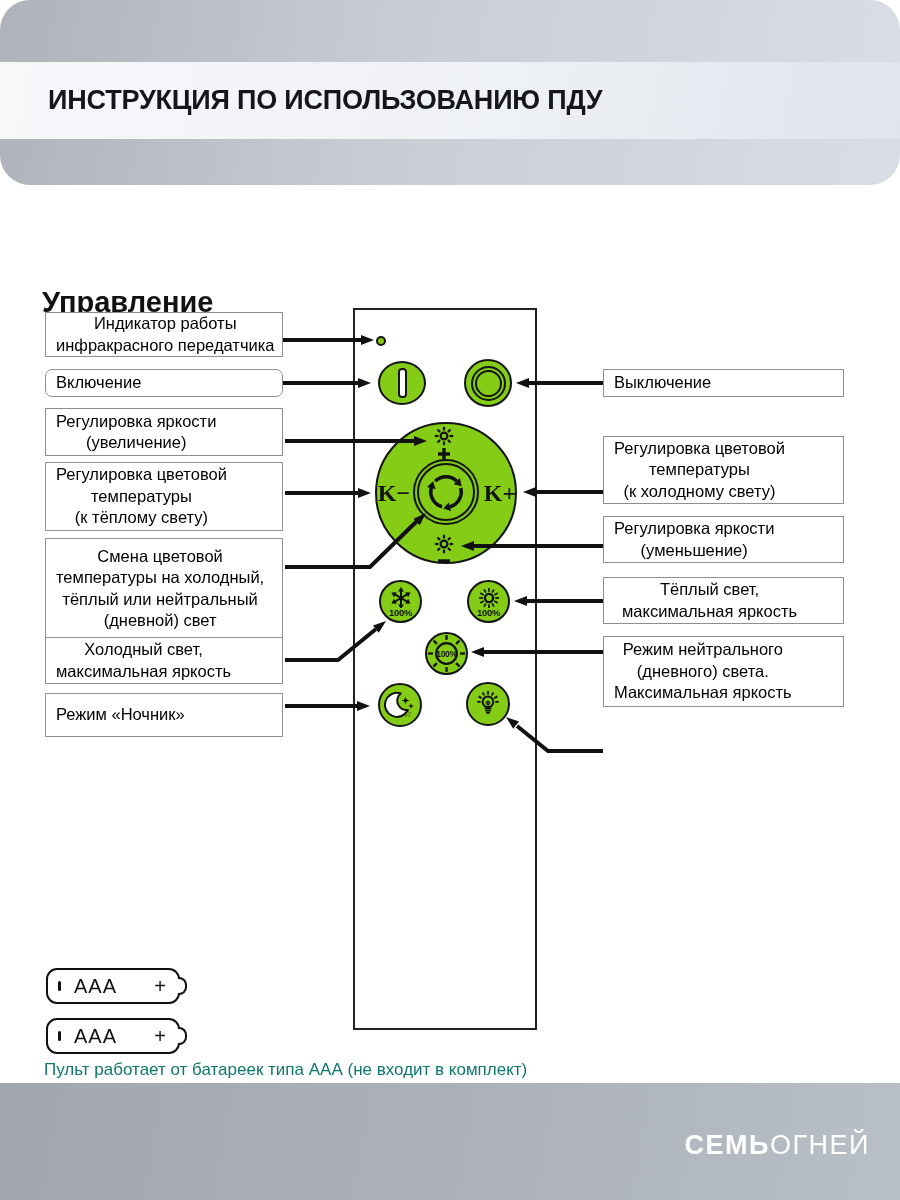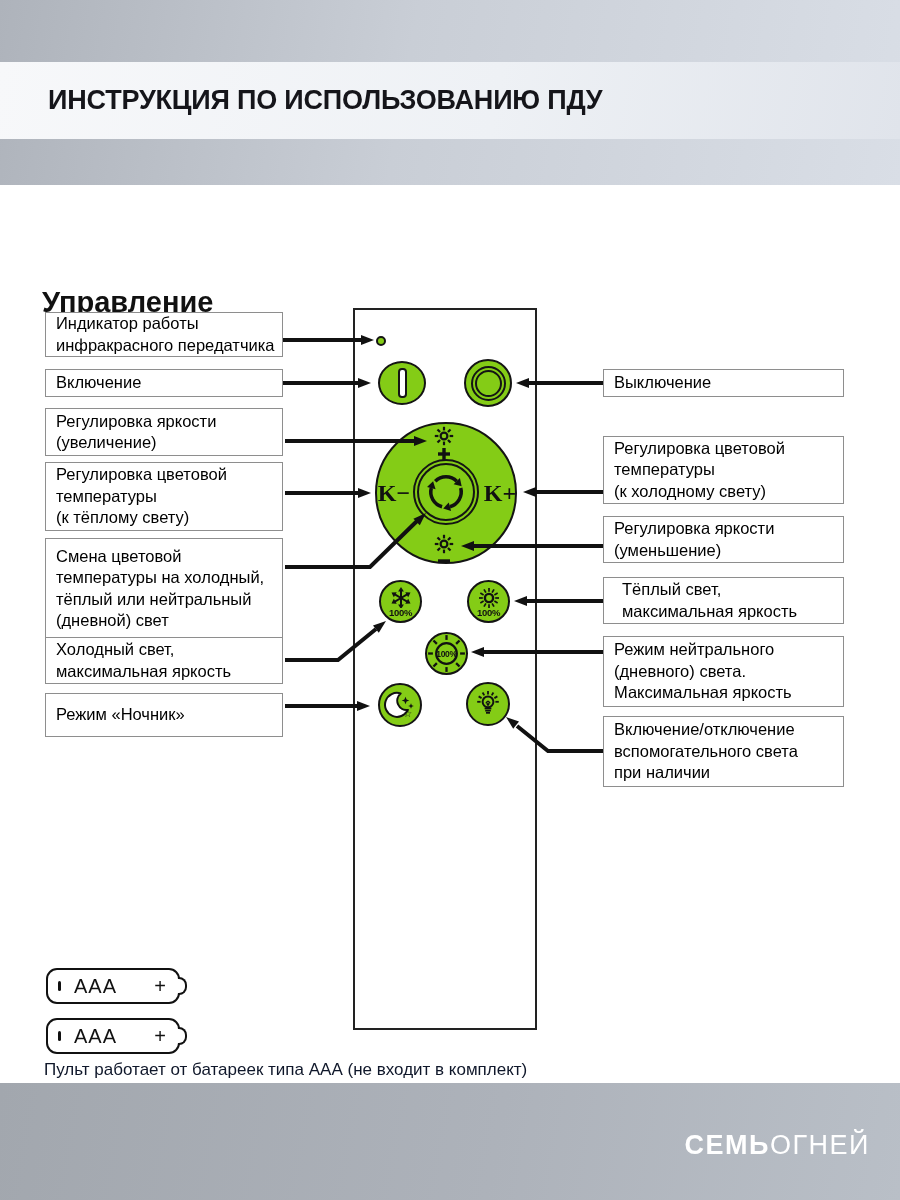--- a/index.html
+++ b/index.html
@@ -1,30 +1,30 @@
 <!DOCTYPE html>
 <html lang="ru"><head>
 <meta charset="utf-8">
 <style>
   html,body{margin:0;padding:0;background:#ffffff;}
   .page{position:relative;width:900px;height:1200px;background:#ffffff;overflow:hidden;
         font-family:"Liberation Sans",sans-serif;color:#000;}
   
   .hdr{position:absolute;left:0;top:0;width:900px;height:185px;
-       background:linear-gradient(100deg,#aeb3bb 0%,#c9ced6 45%,#d9dee6 100%);}
+       background:linear-gradient(100deg,#aeb3bb 0%,#c9ced6 45%,#d9dee6 100%);border-radius:30px;}
   .hdr-band{position:absolute;left:0;top:62px;width:900px;height:77px;
        background:linear-gradient(100deg,#f7f8fa 0%,#eef1f5 55%,#e0e4eb 100%);
        display:flex;align-items:center;}
   .hdr-title{margin-left:48px;font-size:27px;font-weight:700;letter-spacing:-0.2px;color:#15151a;}
   
   .section-title{position:absolute;left:42px;top:266px;font-size:29px;font-weight:700;color:#111;margin-top:20px;}
   
   .box{position:absolute;background:#fff;border:1.5px solid #8e8e8e;box-sizing:border-box;
        display:flex;align-items:center;padding:0 6px 0 10px;font-size:16.5px;line-height:21.5px;
-       white-space:pre-line;color:#000;}
+       white-space:pre-line;color:#000;text-align:center;}
   .lbox{left:45px;width:238px;}
   .rbox{left:603px;width:241px;}
   
   .remote{position:absolute;left:353px;top:308px;width:184px;height:722px;box-sizing:border-box;
           border:2.5px solid #222;background:#fff;}
   .circ{position:absolute;box-sizing:border-box;border:2px solid #141414;border-radius:50%;background:#84cc16;}
   .btn-label{font-size:9.5px;font-weight:700;letter-spacing:-0.3px;color:#111;line-height:9px;}
   .kbtn{position:absolute;width:46px;text-align:center;font-family:"Liberation Serif",serif;
         font-weight:700;font-size:24px;color:#111;line-height:26px;}
   .icon-btn{display:flex;flex-direction:column;align-items:center;justify-content:center;}
@@ -32,21 +32,21 @@
   .arrows{position:absolute;left:0;top:0;pointer-events:none;}
   
   .battery{position:absolute;left:46px;width:134px;height:36px;box-sizing:border-box;
            border:2.5px solid #111;border-radius:11px;background:#fff;
            display:flex;align-items:center;}
   .bat-tick{width:3px;height:10px;background:#111;border-radius:1.5px;margin-left:10px;}
   .bat-label{font-size:20px;margin-left:13px;letter-spacing:1px;color:#111;}
   .bat-plus{font-size:20px;margin-left:auto;margin-right:12px;color:#111;}
   .bat-nub{position:absolute;right:-9px;top:7px;width:9px;height:18px;box-sizing:border-box;
            border:2.5px solid #111;border-left:none;border-radius:0 8px 8px 0;background:#fff;}
-  .bat-note{position:absolute;left:44px;top:1060px;font-size:17px;color:#0f172a;}
+  .bat-note{position:absolute;left:44px;top:1060px;font-size:17px;color:#0f766e;}
   
   .ftr{position:absolute;left:0;top:1083px;width:900px;height:117px;
        background:linear-gradient(100deg,#a2a7ae 0%,#adb2ba 55%,#b9bfc7 100%);}
   .brand{position:absolute;right:30px;top:47px;font-size:27px;color:#fff;letter-spacing:1.5px;}
   .brand b{font-weight:700;}
   .brand span{font-weight:400;}
 </style>
 </head>
 <body>
 
@@ -55,21 +55,21 @@
   <div class="hdr">
     <div class="hdr-band">
       <div class="hdr-title">ИНСТРУКЦИЯ ПО ИСПОЛЬЗОВАНИЮ ПДУ</div>
     </div>
   </div>
 
   <div class="section-title">Управление</div>
 
   <div class="box lbox" style="top:312px;height:45px;">Индикатор работы
 инфракрасного передатчика</div>
-  <div class="box lbox" style="top:369px;height:28px;">Включение</div>
+  <div class="box lbox" style="top:369px;height:28px;border-radius:7px;">Включение</div>
   <div class="box lbox" style="top:408px;height:48px;">Регулировка яркости
 (увеличение)</div>
   <div class="box lbox" style="top:462px;height:69px;">Регулировка цветовой
 температуры
 (к тёплому свету)</div>
   <div class="box lbox" style="top:538px;height:101px;">Смена цветовой
 температуры на холодный,
 тёплый или нейтральный
 (дневной) свет</div>
   <div class="box lbox" style="top:637px;height:47px;">Холодный свет,
@@ -80,23 +80,20 @@
   <div class="box rbox" style="top:436px;height:68px;">Регулировка цветовой
 температуры
 (к холодному свету)</div>
   <div class="box rbox" style="top:516px;height:47px;">Регулировка яркости
 (уменьшение)</div>
   <div class="box rbox" style="top:577px;height:47px;padding-left:18px;">Тёплый свет,
 максимальная яркость</div>
   <div class="box rbox" style="top:636px;height:71px;">Режим нейтрального
 (дневного) света.
 Максимальная яркость</div>
-  <div class="box rbox" style="top:716px;height:71px;">Включение/отключение
-вспомогательного света
-при наличии</div>
 
   <div class="remote"></div>
 
   <div class="circ" style="left:376px;top:336px;width:10px;height:10px;"></div>
 
   <div class="circ icon-btn" style="left:378px;top:361px;width:48px;height:44px;">
     <div style="width:9px;height:30px;box-sizing:border-box;border:2.5px solid #151515;border-radius:4px;background:#fff;"></div>
   </div>
 
   <div class="circ icon-btn" style="left:464px;top:359px;width:48px;height:48px;">

